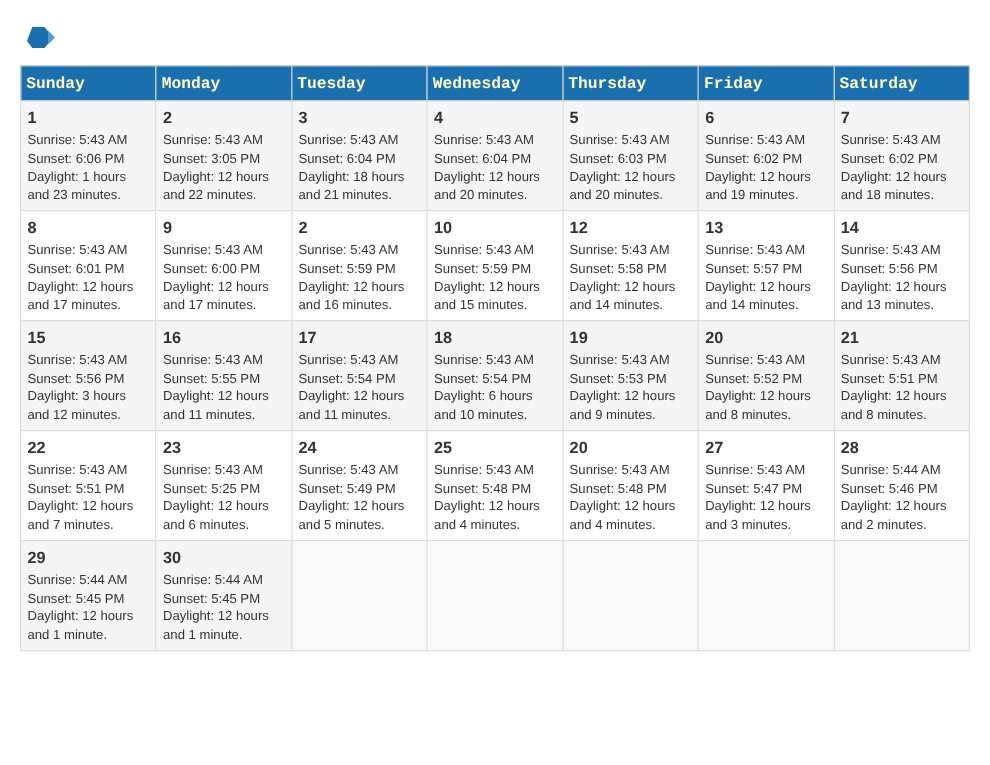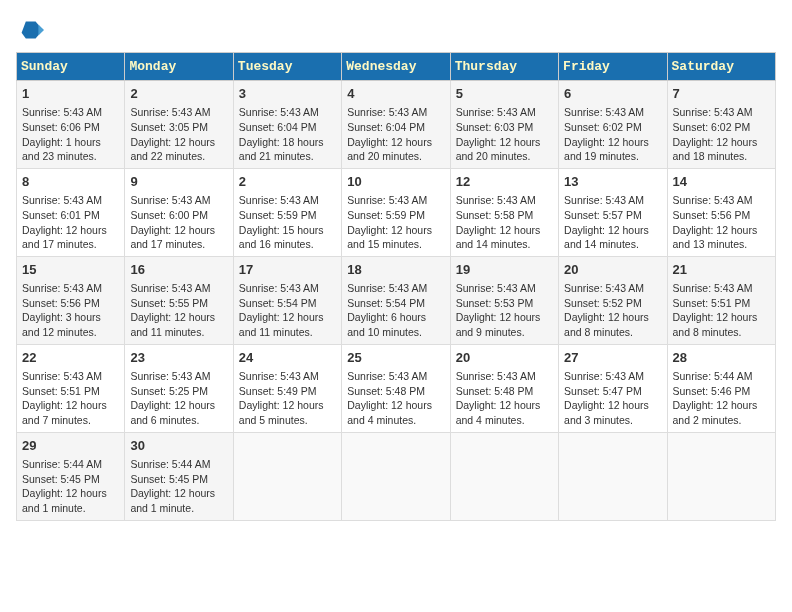--- a/index.html
+++ b/index.html
@@ -134,21 +134,21 @@
         <td><span class="day-num">2</span><span>Sunrise: 5:43 AM</span><br><span>Sunset: 3:05 PM</span><br><span>Daylight: 12 hours and 22 minutes.</span></td>
         <td><span class="day-num">3</span><span>Sunrise: 5:43 AM</span><br><span>Sunset: 6:04 PM</span><br><span>Daylight: 18 hours and 21 minutes.</span></td>
         <td><span class="day-num">4</span><span>Sunrise: 5:43 AM</span><br><span>Sunset: 6:04 PM</span><br><span>Daylight: 12 hours and 20 minutes.</span></td>
         <td><span class="day-num">5</span><span>Sunrise: 5:43 AM</span><br><span>Sunset: 6:03 PM</span><br><span>Daylight: 12 hours and 20 minutes.</span></td>
         <td><span class="day-num">6</span><span>Sunrise: 5:43 AM</span><br><span>Sunset: 6:02 PM</span><br><span>Daylight: 12 hours and 19 minutes.</span></td>
         <td><span class="day-num">7</span><span>Sunrise: 5:43 AM</span><br><span>Sunset: 6:02 PM</span><br><span>Daylight: 12 hours and 18 minutes.</span></td>
       </tr>
       <tr>
         <td><span class="day-num">8</span><span>Sunrise: 5:43 AM</span><br><span>Sunset: 6:01 PM</span><br><span>Daylight: 12 hours and 17 minutes.</span></td>
         <td><span class="day-num">9</span><span>Sunrise: 5:43 AM</span><br><span>Sunset: 6:00 PM</span><br><span>Daylight: 12 hours and 17 minutes.</span></td>
-        <td><span class="day-num">2</span><span>Sunrise: 5:43 AM</span><br><span>Sunset: 5:59 PM</span><br><span>Daylight: 15 hours and 16 minutes.</span></td>
+        <td><span class="day-num">2</span><span>Sunrise: 5:43 AM</span><br><span>Sunset: 5:59 PM</span><br><span>Daylight: 12 hours and 16 minutes.</span></td>
         <td><span class="day-num">10</span><span>Sunrise: 5:43 AM</span><br><span>Sunset: 5:59 PM</span><br><span>Daylight: 12 hours and 15 minutes.</span></td>
         <td><span class="day-num">12</span><span>Sunrise: 5:43 AM</span><br><span>Sunset: 5:58 PM</span><br><span>Daylight: 12 hours and 14 minutes.</span></td>
         <td><span class="day-num">13</span><span>Sunrise: 5:43 AM</span><br><span>Sunset: 5:57 PM</span><br><span>Daylight: 12 hours and 14 minutes.</span></td>
         <td><span class="day-num">14</span><span>Sunrise: 5:43 AM</span><br><span>Sunset: 5:56 PM</span><br><span>Daylight: 12 hours and 13 minutes.</span></td>
       </tr>
       <tr>
         <td><span class="day-num">15</span><span>Sunrise: 5:43 AM</span><br><span>Sunset: 5:56 PM</span><br><span>Daylight: 3 hours and 12 minutes.</span></td>
         <td><span class="day-num">16</span><span>Sunrise: 5:43 AM</span><br><span>Sunset: 5:55 PM</span><br><span>Daylight: 12 hours and 11 minutes.</span></td>
         <td><span class="day-num">17</span><span>Sunrise: 5:43 AM</span><br><span>Sunset: 5:54 PM</span><br><span>Daylight: 12 hours and 11 minutes.</span></td>
         <td><span class="day-num">18</span><span>Sunrise: 5:43 AM</span><br><span>Sunset: 5:54 PM</span><br><span>Daylight: 6 hours and 10 minutes.</span></td>

